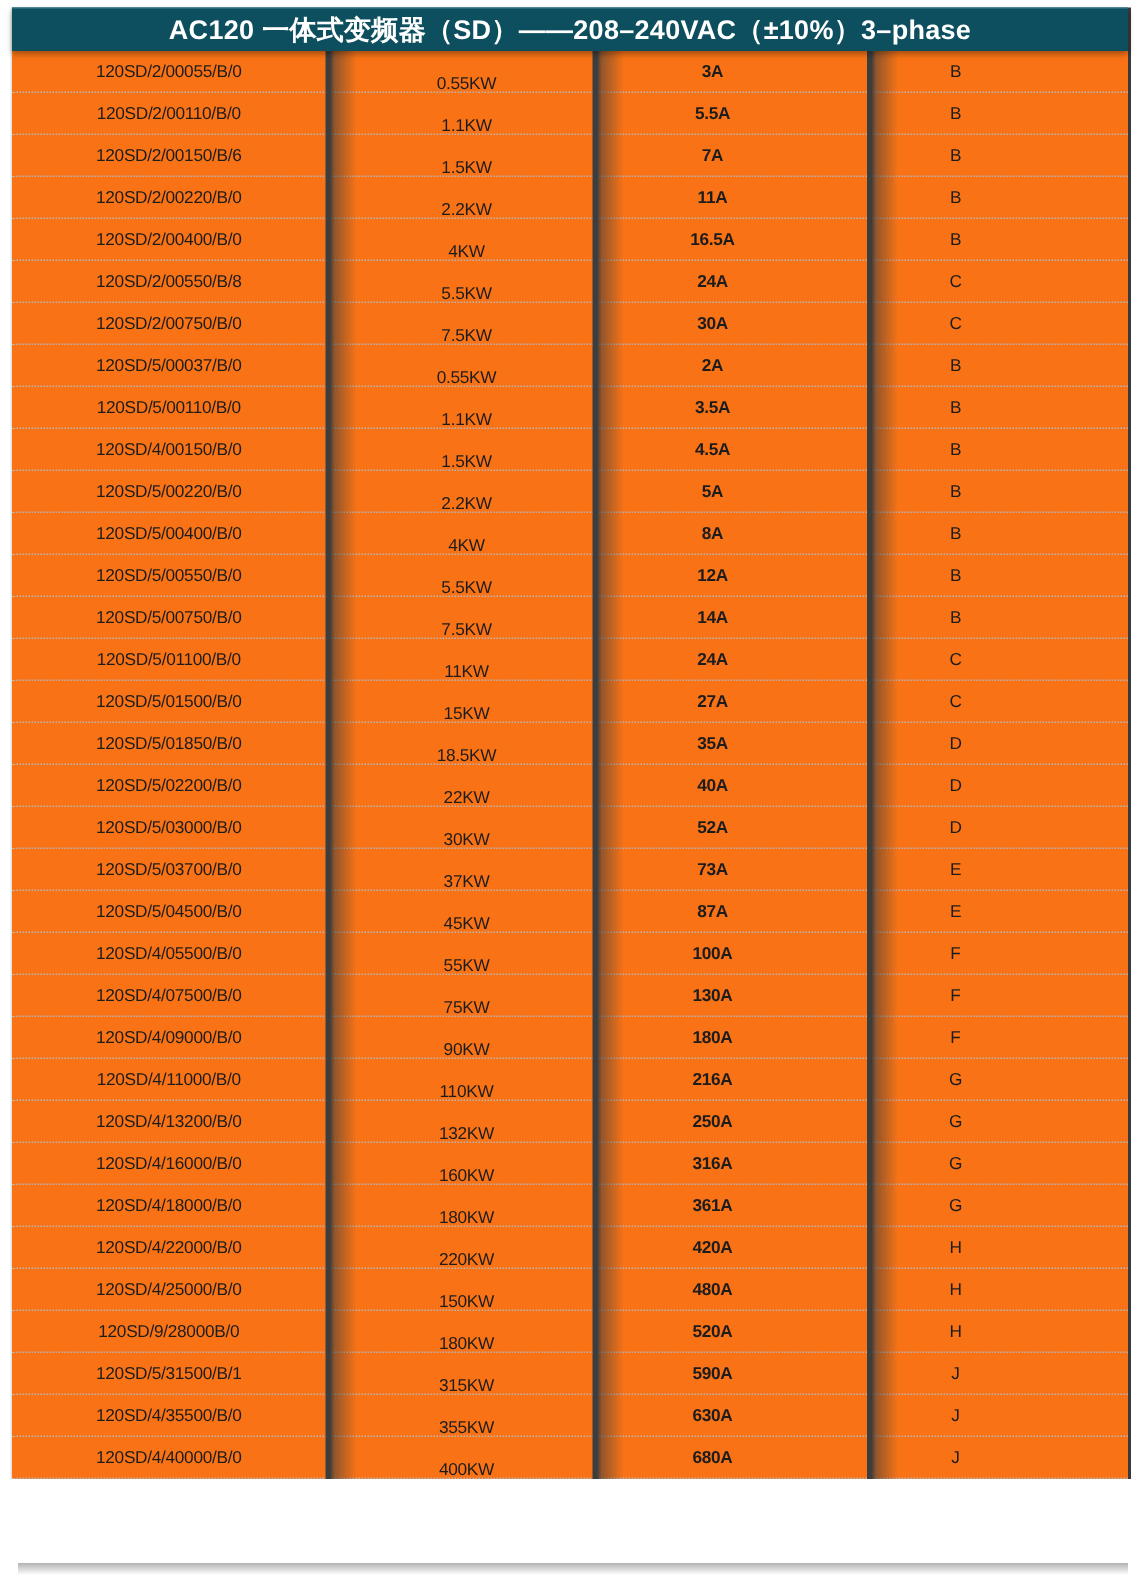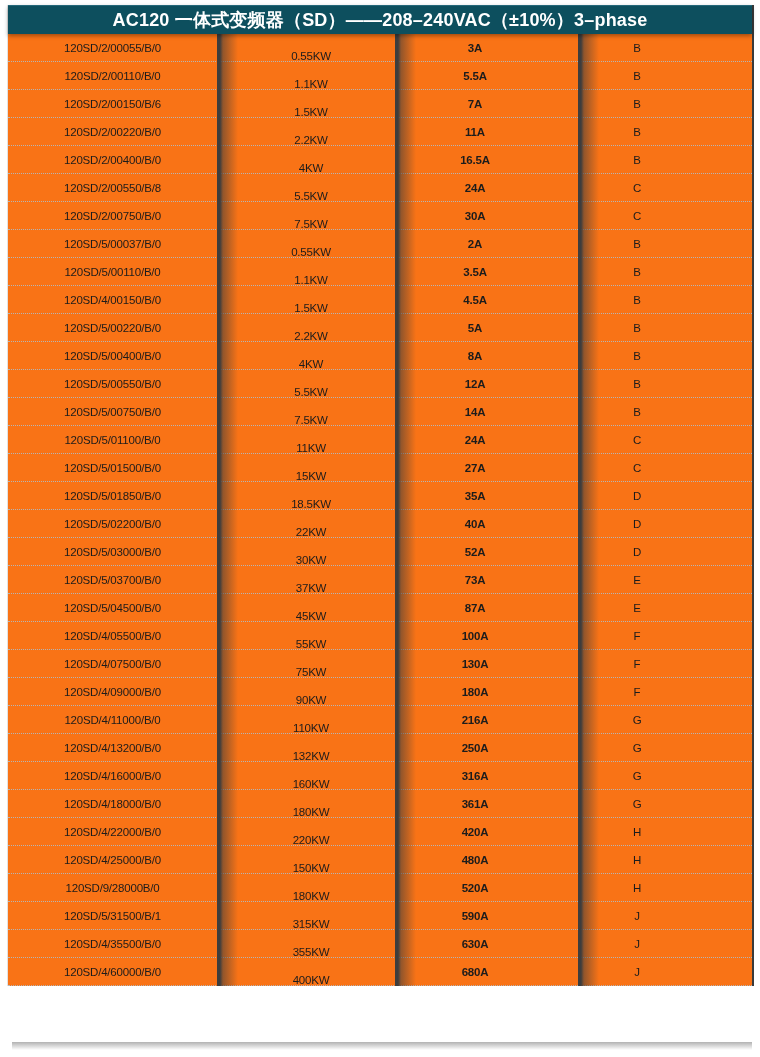--- a/index.html
+++ b/index.html
@@ -294,21 +294,21 @@
             <div class="cell c2">590A</div>
             <div class="cell c3">J</div>
           </div>
           <div class="row">
             <div class="cell c0">120SD/4/35500/B/0</div>
             <div class="cell c1">355KW</div>
             <div class="cell c2">630A</div>
             <div class="cell c3">J</div>
           </div>
           <div class="row">
-            <div class="cell c0">120SD/4/60000/B/0</div>
+            <div class="cell c0">120SD/4/40000/B/0</div>
             <div class="cell c1">400KW</div>
             <div class="cell c2">680A</div>
             <div class="cell c3">J</div>
           </div>
           <div class="colshadow" style="left: 209px;"></div>
           <div class="colshadow" style="left: 387px;"></div>
           <div class="colshadow" style="left: 570px;"></div>
         </div>
     </section>
 

